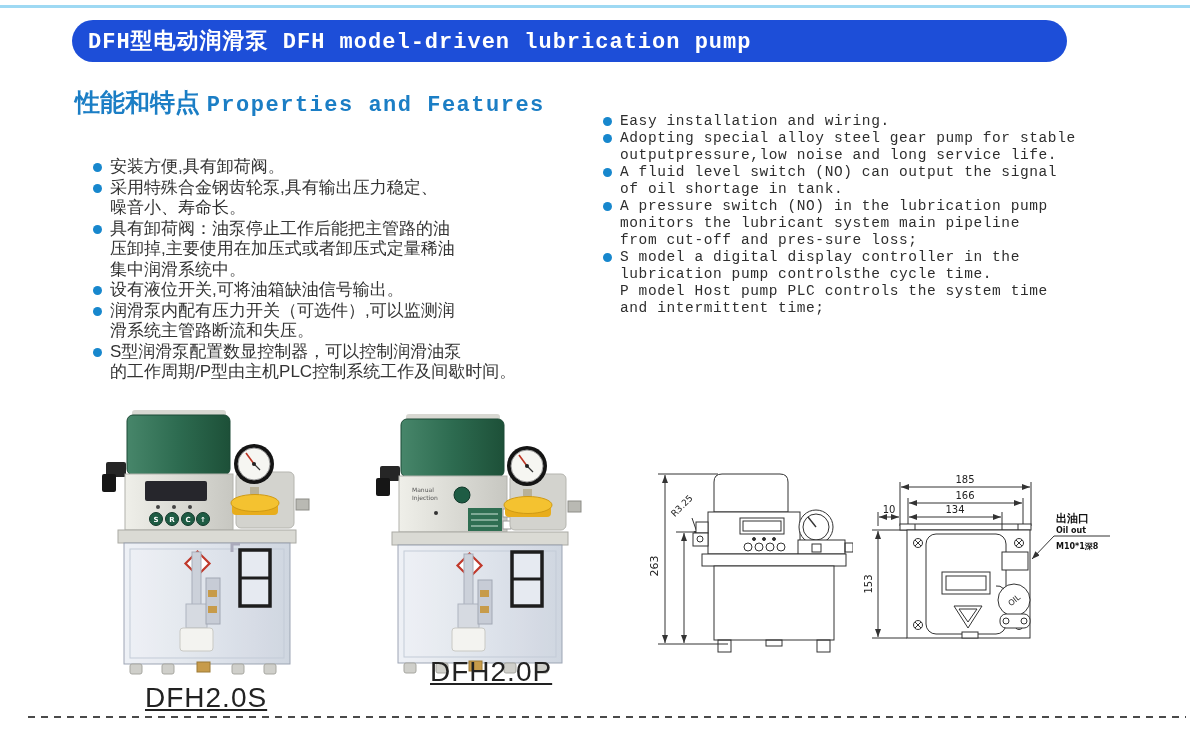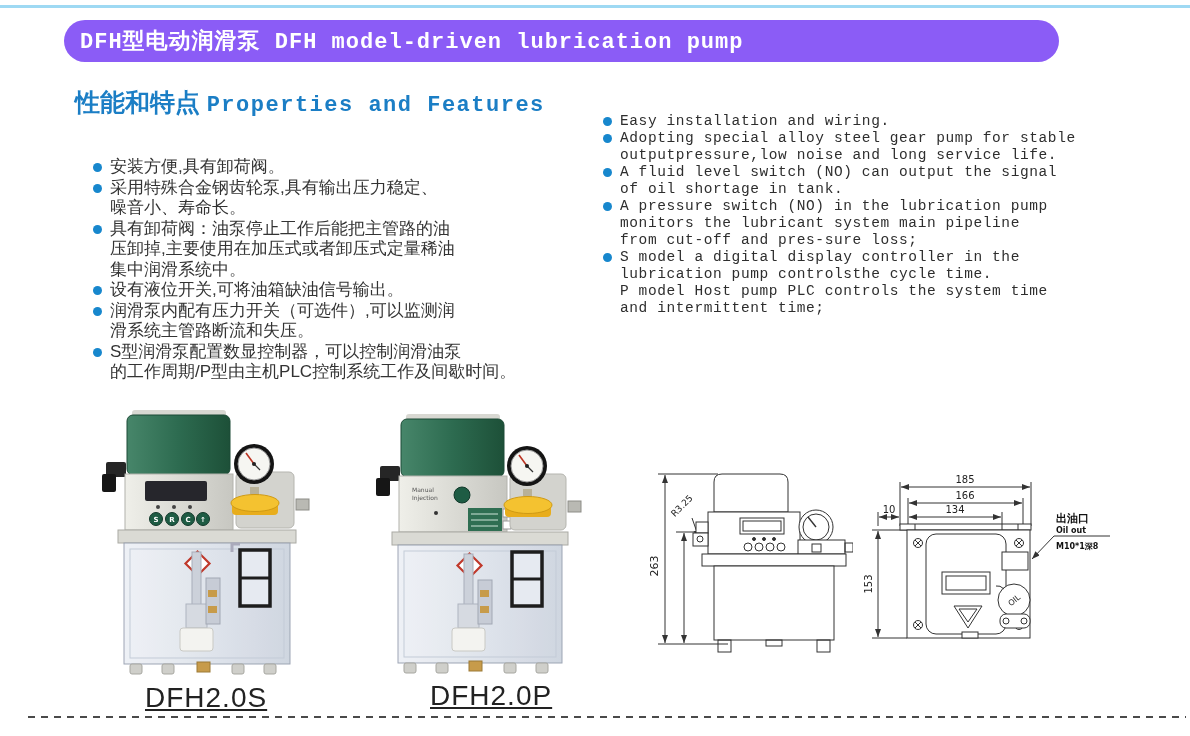--- a/index.html
+++ b/index.html
@@ -1,41 +1,41 @@
 <!DOCTYPE html>
 <html><head>
 <meta charset="utf-8">
 <style>
   html,body{margin:0;padding:0;background:#fff;}
   .page{position:relative;width:1190px;height:736px;background:#fff;overflow:hidden;
         font-family:"Liberation Sans",sans-serif;}
   .topline{position:absolute;top:5px;left:0;width:100%;height:3px;background:#9ed9f3;}
-  .header-bar{position:absolute;left:64px;top:20px;width:995px;height:42px;border-radius:21px;
-        background:#8b5cf6;display:flex;align-items:center;}
+  .header-bar{position:absolute;left:72px;top:20px;width:995px;height:42px;border-radius:21px;
+        background:#1d4ed8;display:flex;align-items:center;}
   .header-bar .title{color:#fff;font-family:"Liberation Mono","DejaVu Sans Mono",monospace;
         font-weight:bold;font-size:22px;padding-left:16px;letter-spacing:1px;white-space:nowrap;}
   .section-title{position:absolute;left:75px;top:86px;margin:0;color:#1b7ec5;white-space:nowrap;}
   .section-title .zh{font-size:25px;font-weight:bold;font-family:"Liberation Sans",sans-serif;}
   .section-title .en{font-size:22px;font-weight:bold;letter-spacing:1.5px;
         font-family:Liberation Mono, monospace;}
   ul.features{position:absolute;margin:15px;padding:0;list-style:none;}
   ul.features li{display:flex;align-items:flex-start;}
   .dot{flex:0 0 auto;width:9px;height:9px;border-radius:50%;background:#1787cd;margin:6px 8px 0 0;}
   .feat-zh{left:78px;top:142px;width:492px;font-size:17px;line-height:20.5px;color:#333;}
   .feat-zh .txt{white-space:pre-line;}
   .feat-en{left:588px;top:98px;width:520px;color:#2e2e2e;
         font-family:"Liberation Mono","DejaVu Sans Mono",monospace;
         font-size:14.5px;line-height:17px;letter-spacing:0.6px;}
   .feat-en .dot{margin-top:4px;}
   .feat-en .txt{white-space:pre-line;}
   .figure{position:absolute;}
   .product-label{position:absolute;font-size:28px;color:#222;letter-spacing:1px;
         font-family:"Liberation Sans",sans-serif;text-decoration:underline;}
   .label-s{left:145px;top:682px;}
-  .label-p{left:430px;top:680px;}
+  .label-p{left:430px;top:656px;}
   .divider{position:absolute;left:28px;top:716px;width:1158px;height:2px;
         background:repeating-linear-gradient(90deg,#4a4a4a 0 7px,transparent 7px 13px);}
   svg text{font-family:"DejaVu Sans","Liberation Sans",sans-serif;}
 </style>
 </head>
 <body>
 
 <div class="page">
 
   <div class="topline"></div>

